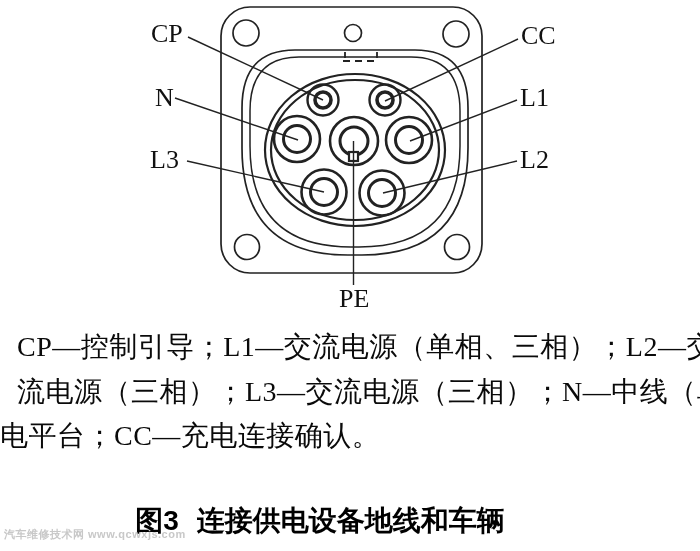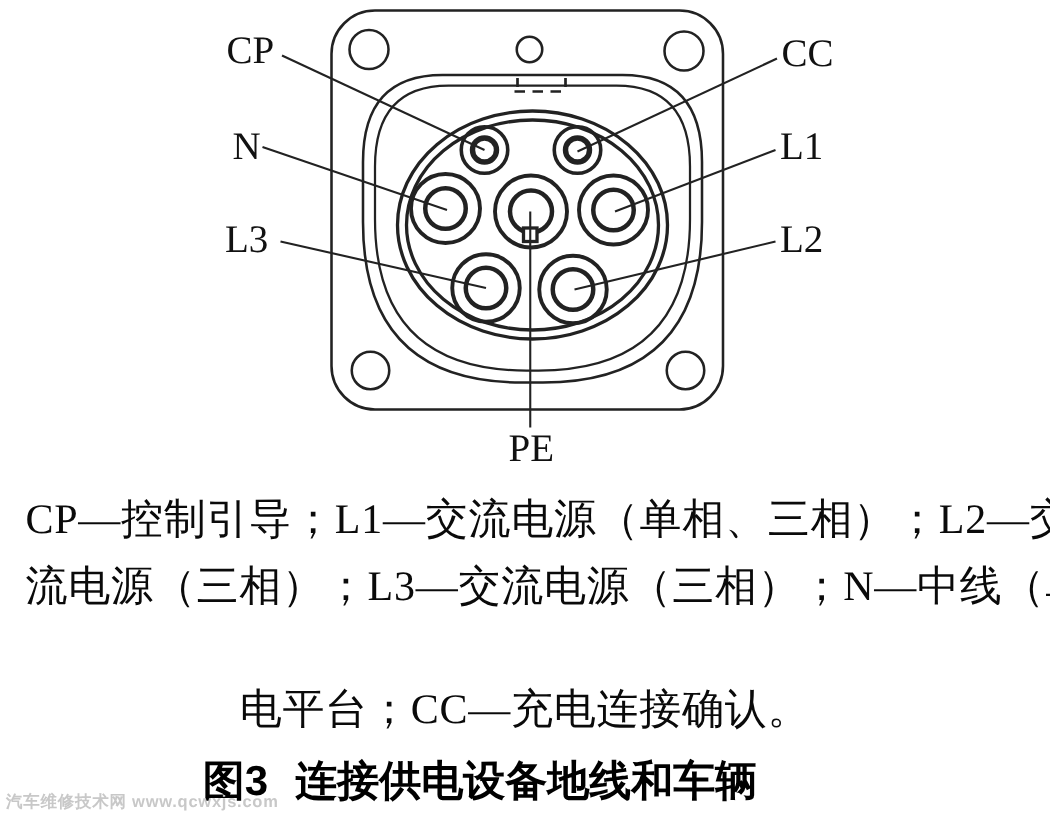--- a/index.html
+++ b/index.html
@@ -12,21 +12,21 @@
   .diagram-wrap{position:absolute;left:0;top:0;width:700px;height:320px;}
   svg{display:block;}
   .legend{
     position:absolute;left:0;top:325px;width:700px;
   }
   .legend-line{
     font-size:28px;line-height:44.5px;white-space:nowrap;
     padding-left:17px;letter-spacing:0.5px;
   }
   .legend-line.centered{
-    padding-left:0;text-align:center;letter-spacing:0.5px;margin-top:38px;
+    padding-left:0;letter-spacing:0.5px;
   }
   .caption{
     position:absolute;left:0;top:502px;width:640px;
     display:flex;justify-content:center;align-items:baseline;gap:18px;
     font-family:"Liberation Sans","DejaVu Sans",sans-serif;
     font-weight:bold;font-size:28px;color:#000;
   }
   .watermark{
     position:absolute;left:4px;top:527px;
     font-family:"Liberation Sans","DejaVu Sans",sans-serif;

